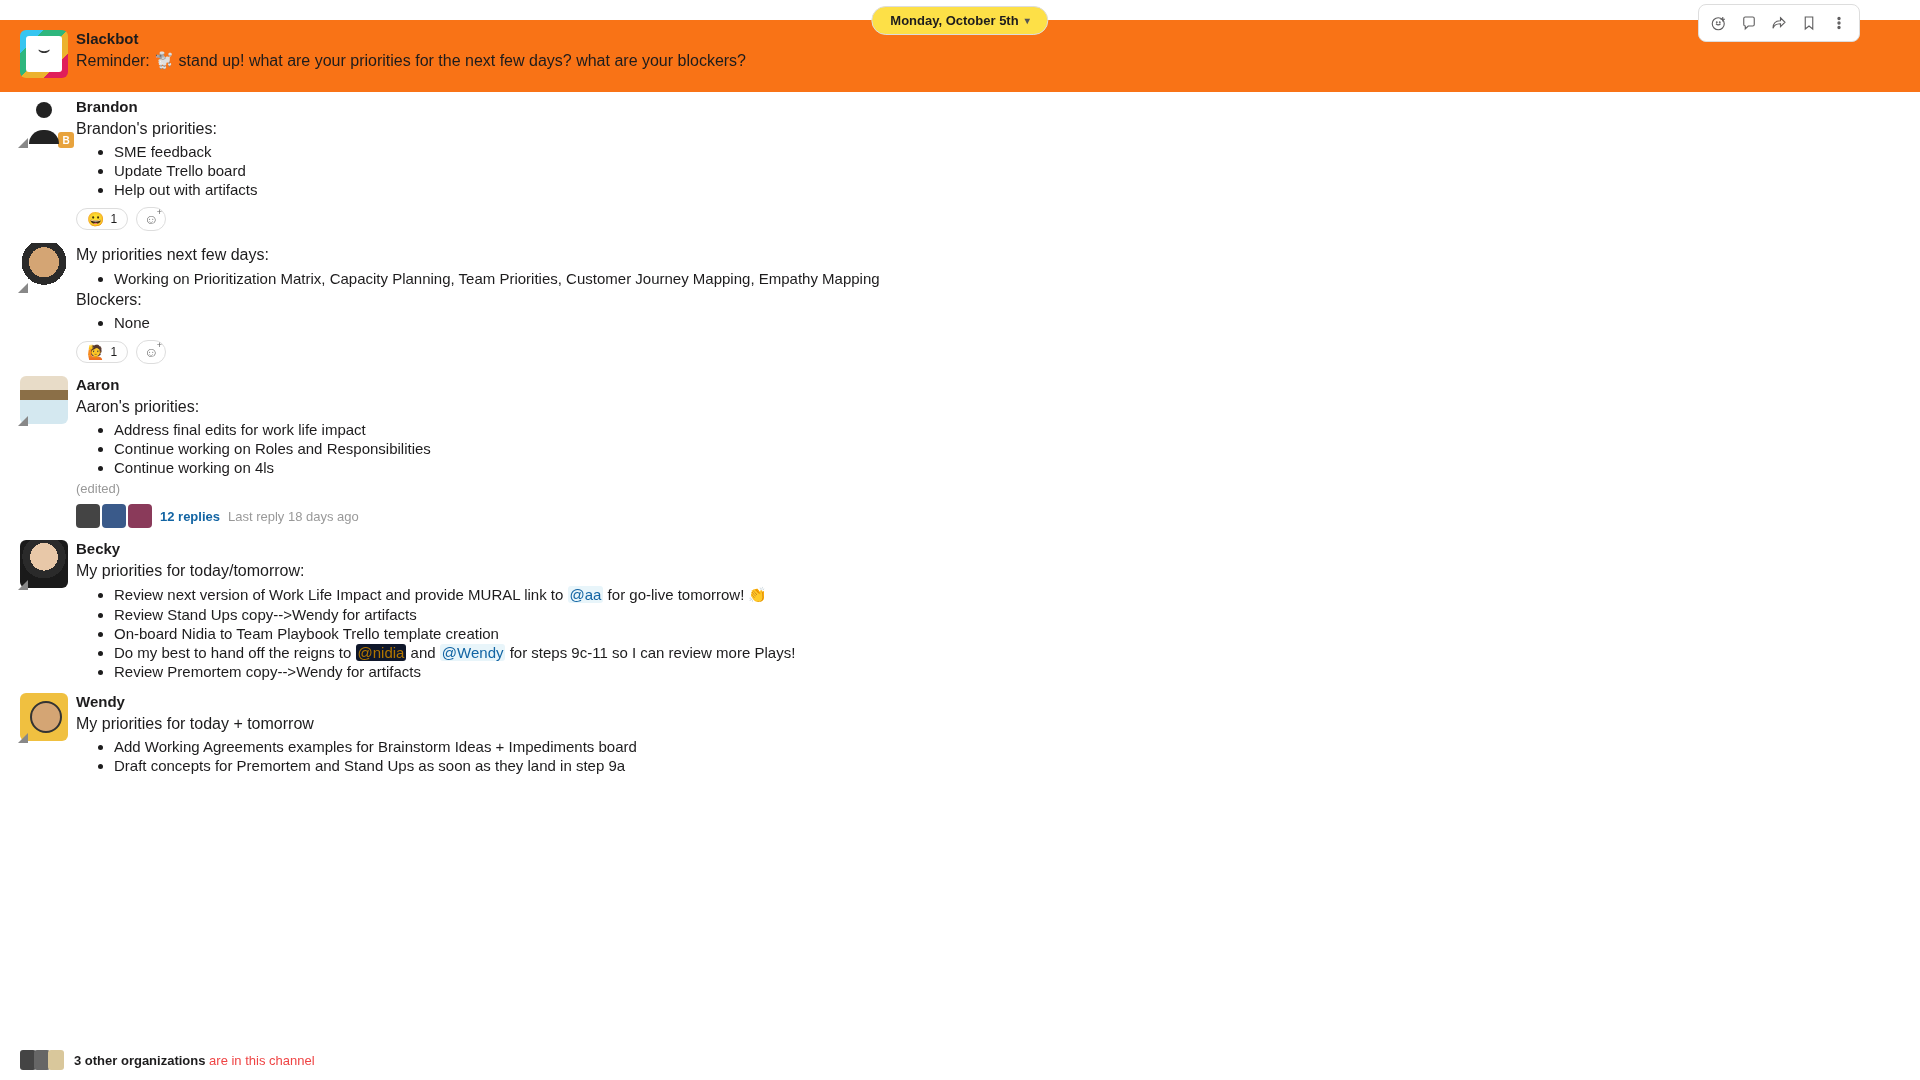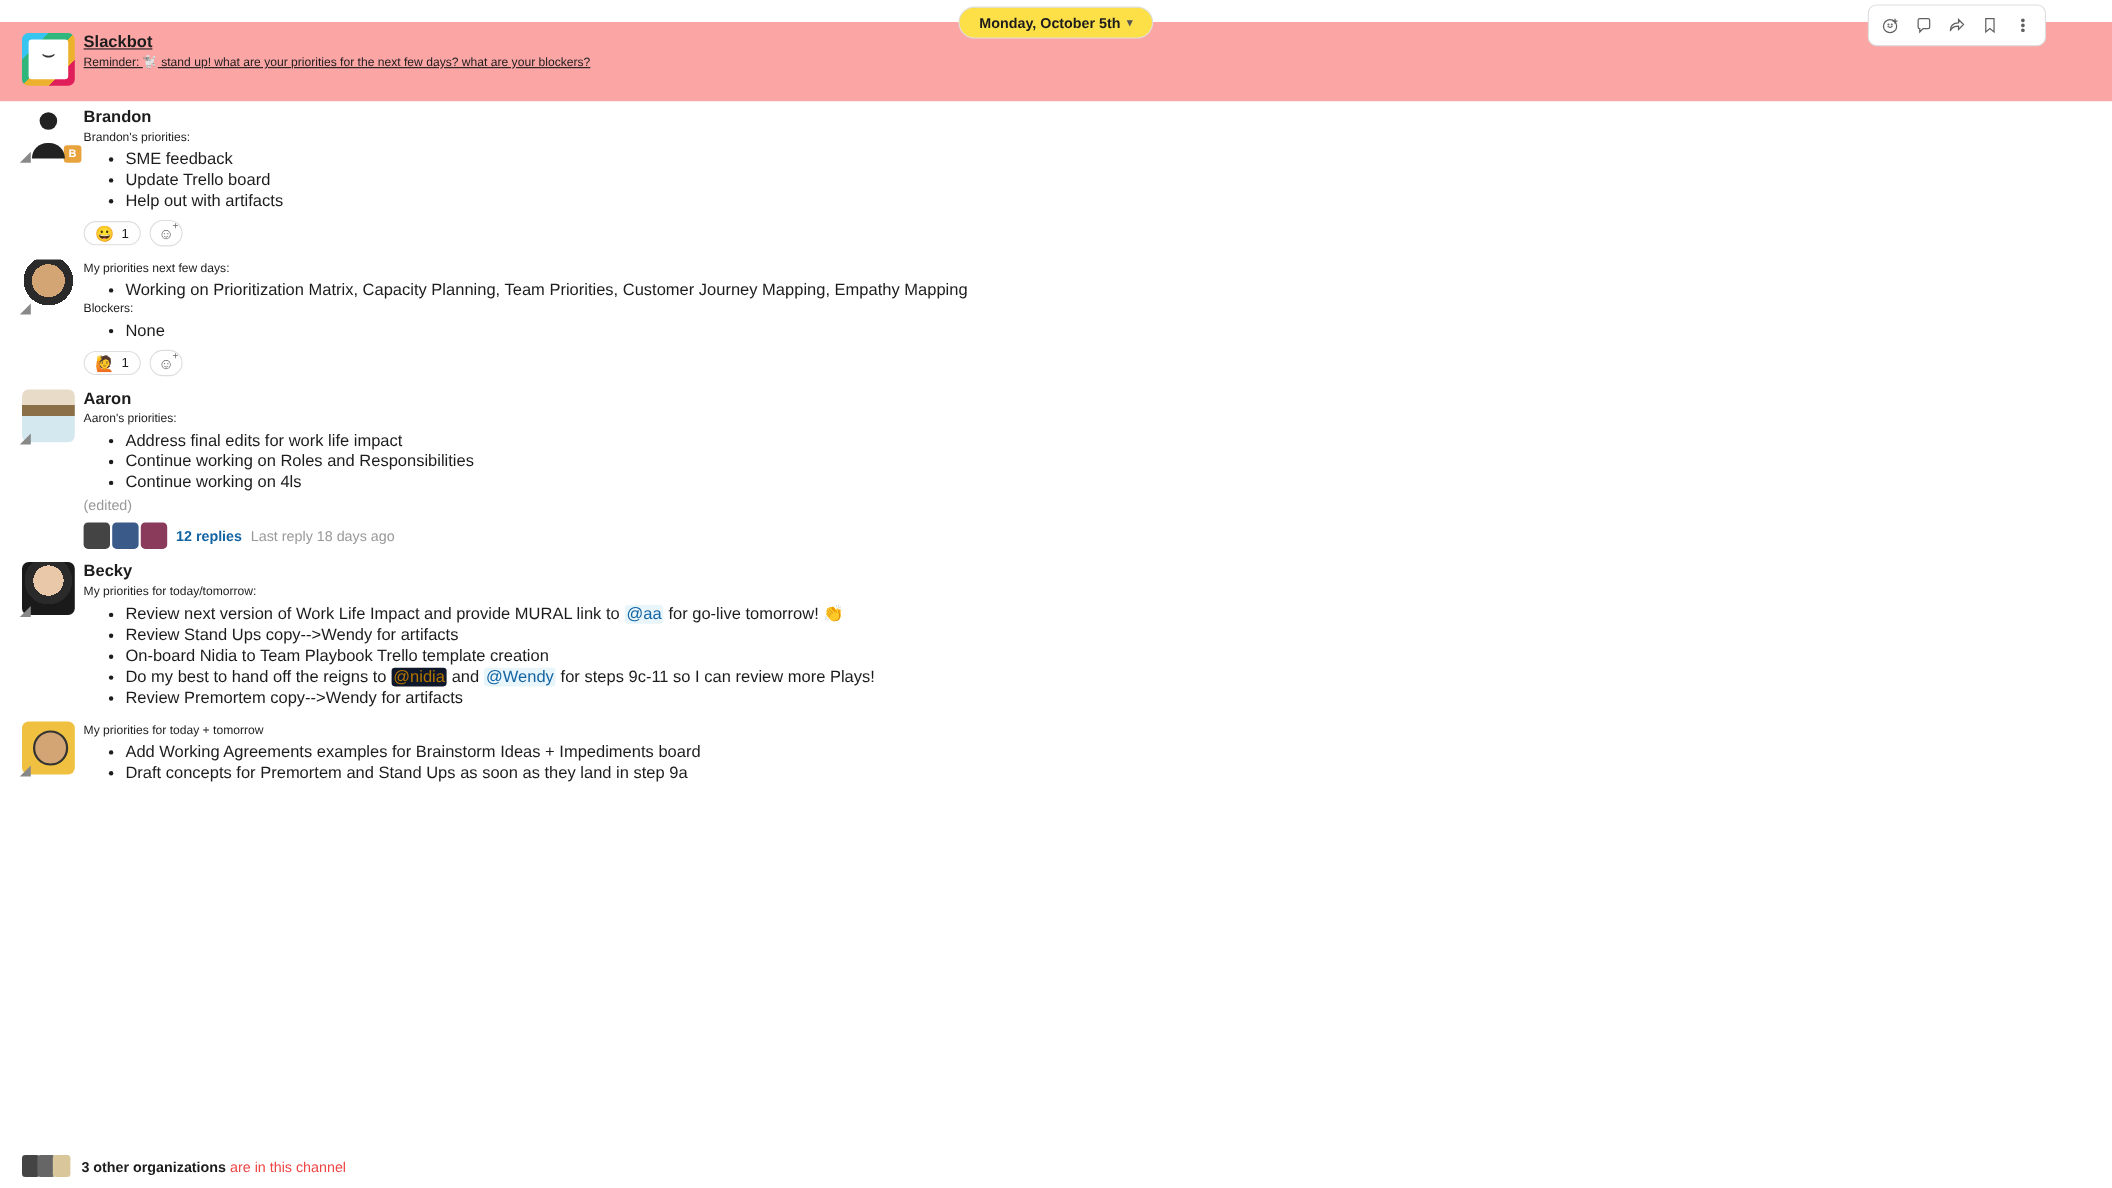--- a/index.html
+++ b/index.html
@@ -60,21 +60,21 @@
     .action-bar svg { width: 18px; height: 18px; stroke: #616061; fill: none; stroke-width: 1.5; }
     
     
     .messages { padding-top: 20px; }
     .msg {
       display: flex;
       gap: 8px;
       padding: 6px 20px 6px 20px;
       position: relative;
     }
-    .msg.bot-row { background: #fca5a5; padding-top: 10px; padding-bottom: 14px; text-decoration: underline; }
+    .msg.bot-row { background: #f97316; padding-top: 10px; padding-bottom: 14px; }
     .avatar {
       width: 48px;
       height: 48px;
       border-radius: 6px;
       flex-shrink: 0;
       position: relative;
       background: #ddd;
       overflow: visible;
     }
     .avatar .presence-tri {
@@ -98,21 +98,21 @@
       display: flex;
       align-items: center;
       justify-content: center;
     }
     .content { flex: 1; min-width: 0; }
     .author {
       font-weight: 900;
       font-size: 15px;
       margin-bottom: 2px;
     }
-    .body-text { font-size: 11px; line-height: 1.46; }
+    .body-text { font-size: 16px; line-height: 1.46; }
     .bullets { list-style: disc; padding-left: 38px; margin-top: 2px; }
     .bullets li { padding: 1px 0; }
     .edited { color: #999; font-size: 13px; margin-top: 4px; }
     
     .reactions { display: flex; gap: 8px; margin-top: 8px; align-items: center; }
     .react-pill {
       display: flex;
       align-items: center;
       gap: 6px;
       border: 1px solid #ddd;
@@ -348,20 +348,21 @@
         <li>Review Premortem copy--&gt;Wendy for artifacts</li>
       </ul>
     </div>
   </div>
 
   <div class="msg">
     <div class="avatar av-wendy">
       <div class="presence-tri"></div>
     </div>
     <div class="content">
+      <div class="author">Wendy</div>
       <div class="body-text">My priorities for today + tomorrow</div>
       <ul class="bullets">
         <li>Add Working Agreements examples for Brainstorm Ideas + Impediments board</li>
         <li>Draft concepts for Premortem and Stand Ups as soon as they land in step 9a</li>
       </ul>
     </div>
   </div>
 
 </div>
 

